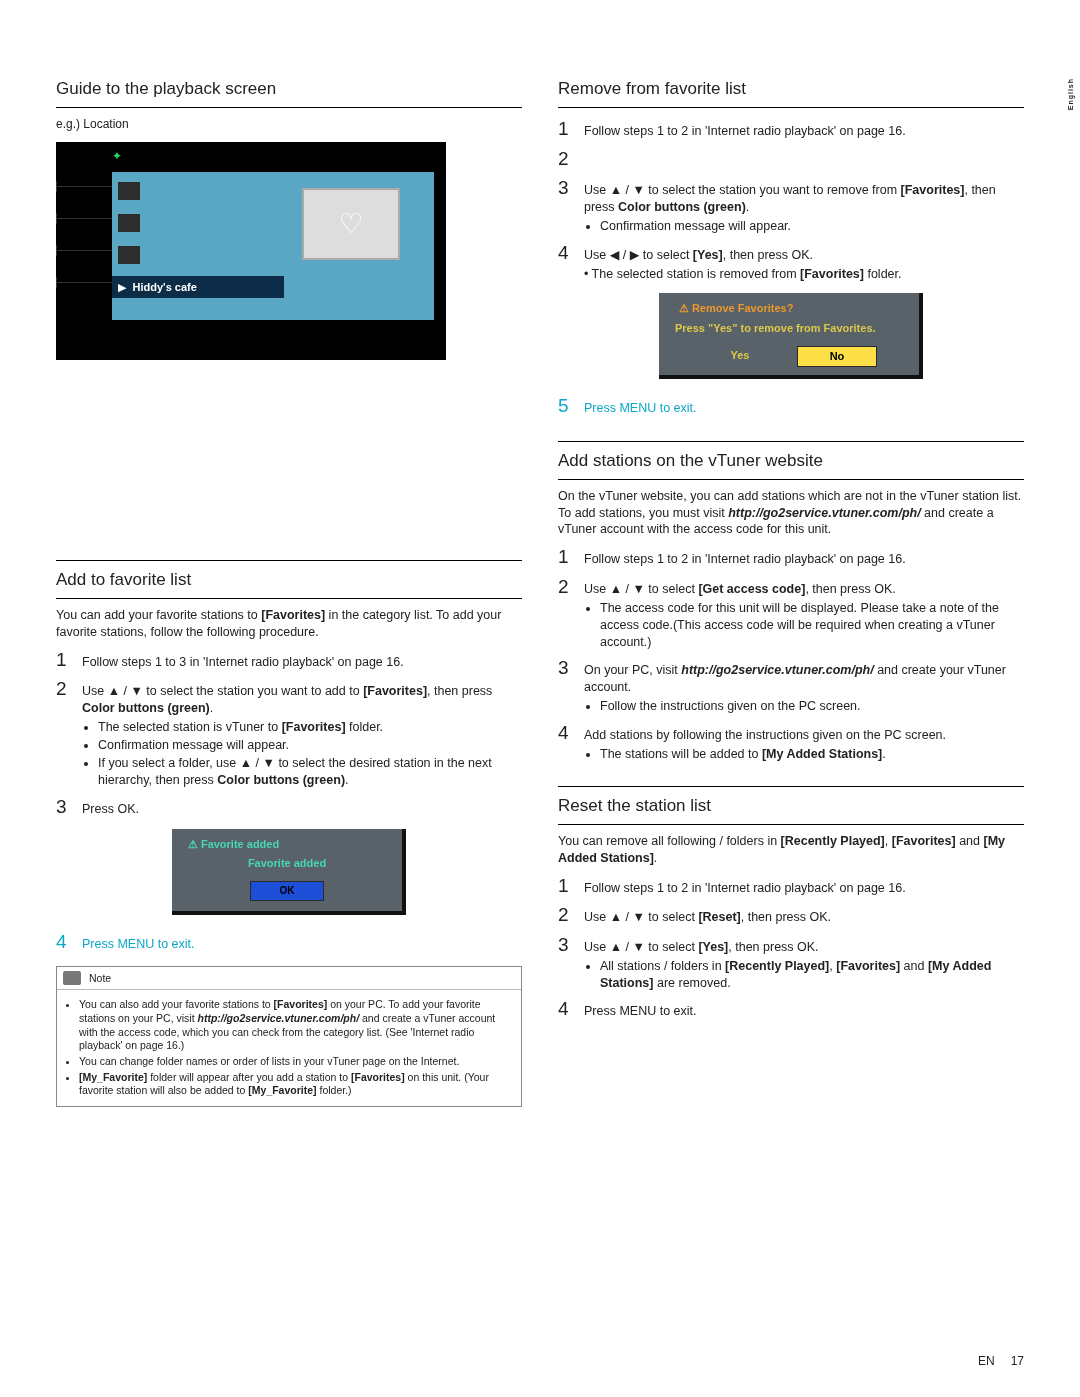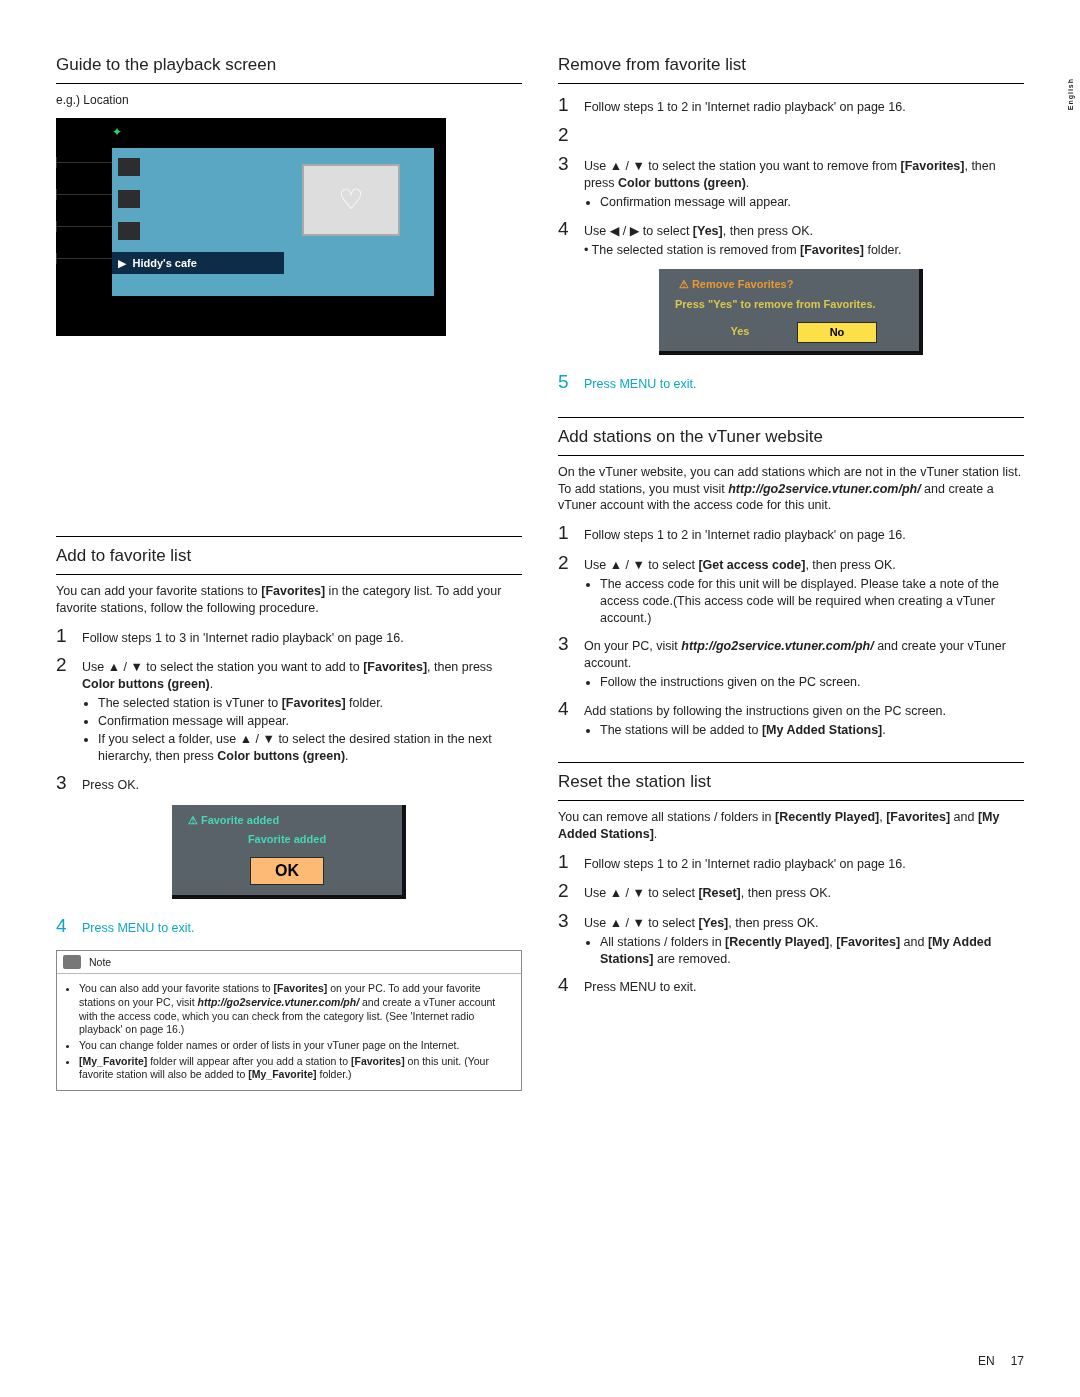--- a/index.html
+++ b/index.html
@@ -9,21 +9,21 @@
   font-family: "Gill Sans", "Gill Sans MT", "Helvetica Neue", Arial, sans-serif;
   font-size: 13px;
   line-height: 1.35;
   color: #222;
 }
 .page {
   width: 1080px;
   height: 1397px;
   position: relative;
   box-sizing: border-box;
-  padding: 54px 56px 40px 56px;
+  padding: 78px 56px 40px 56px;
 }
 .cols {
   display: flex;
   gap: 36px;
 }
 .col {
   flex: 1 1 0;
   min-width: 0;
 }
 h2.section {
@@ -108,25 +108,25 @@
 .dialog-fav-sub {
   color: #46d7b6;
   font-size: 11px;
   font-weight: 600;
   text-align: center;
   margin-top: 4px;
 }
 .dialog-fav-btn {
   margin: 10px auto 0 auto;
   width: 72px;
-  background: #fdba74;
+  background: #1d4ed8;
   color: #000;
   border: 1px solid #2a2a2a;
   text-align: center;
-  font-size: 16px;
+  font-size: 10px;
   font-weight: 600;
   padding: 2px 0;
 }
 
 
 .dialog-rm {
   width: 260px;
   margin: 10px auto 14px auto;
   border-bottom: 4px solid #111;
   border-right: 4px solid #111;
@@ -485,21 +485,21 @@
             <ul class="bullets">
                 <li><span>The stations will be added to </span><b>[My Added Stations]</b><span>.</span></li>
               </ul>
           </div>
           </div>
       </div>
 
       <h2 class="section ruleabove">Reset the station list</h2>
       <div style="border-bottom:1px solid #000; margin-bottom:8px;"></div>
       <p class="body-text">
-        <span>You can remove all stations / folders in </span><b>[Recently Played]</b><span>, </span><b>[Favorites]</b><span> and </span><b>[My Added Stations]</b><span>.</span>
+        <span>You can remove all following / folders in </span><b>[Recently Played]</b><span>, </span><b>[Favorites]</b><span> and </span><b>[My Added Stations]</b><span>.</span>
       </p>
 
       <div class="steps">
         <div class="step">
             <div class="step-num">1</div>
           <div class="step-body">Follow steps 1 to 2 in 'Internet radio playback' on page 16.</div>
           </div>
         <div class="step">
             <div class="step-num">2</div>
           <div class="step-body">

